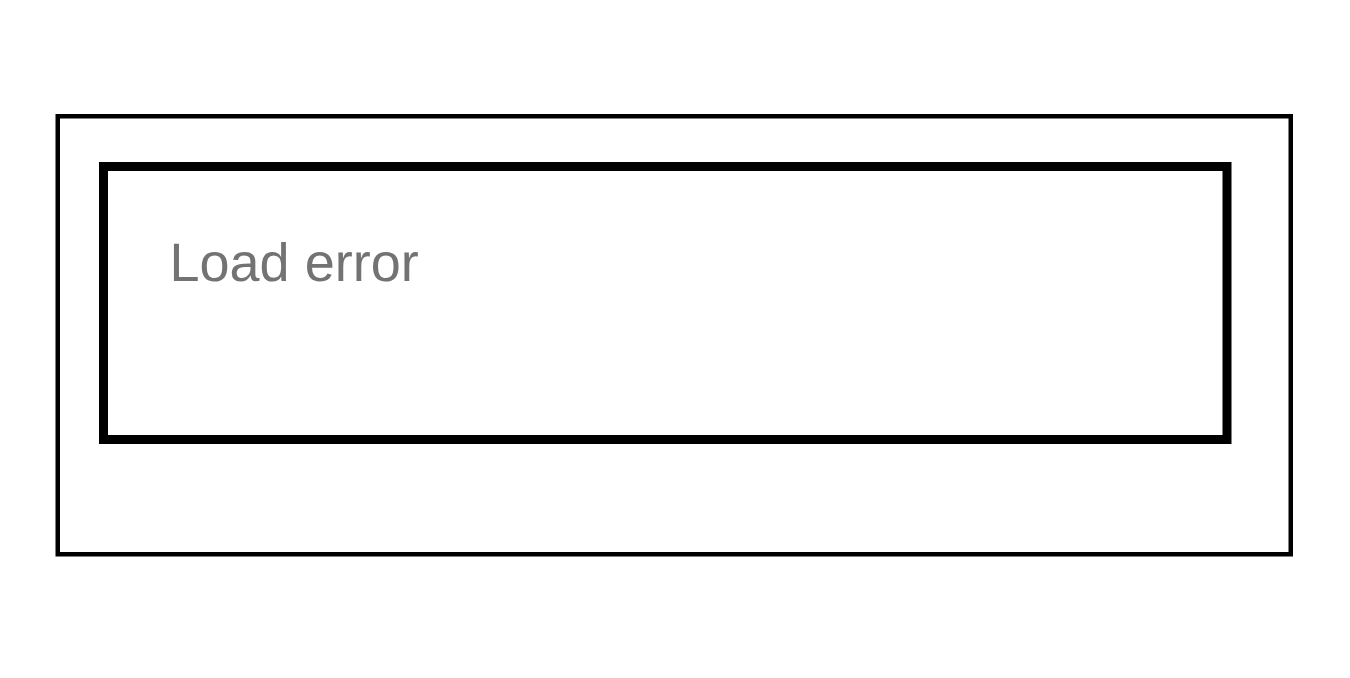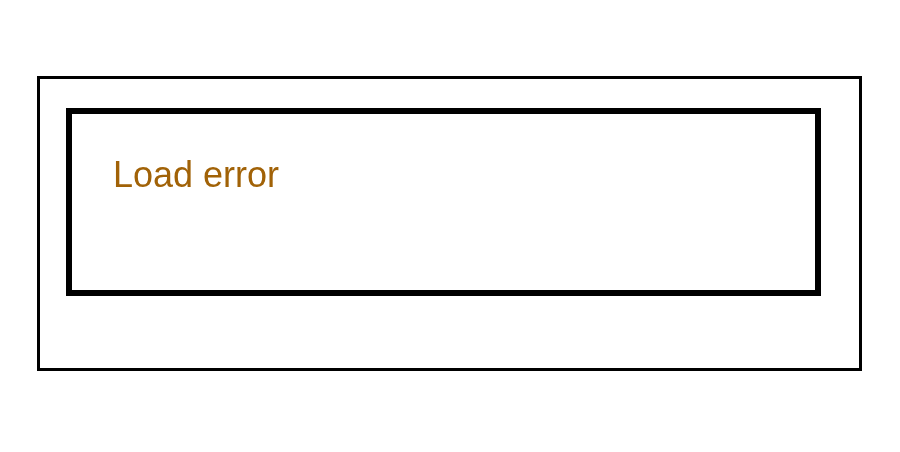--- a/index.html
+++ b/index.html
@@ -42,21 +42,21 @@
   
   #message-text {
     position: absolute;
     left: 41px;
     top: 41px;
     margin: 0;
     font-family: "Liberation Sans", sans-serif;
     font-size: 36px;
     font-weight: 400;
     line-height: 40px;
-    color: #a16207;
+    color: #737373;
     white-space: nowrap;
     letter-spacing: 0px;
   }
 </style>
 </head>
 <body>
 
 <div id="outer-frame">
 
   <div id="inner-frame">

